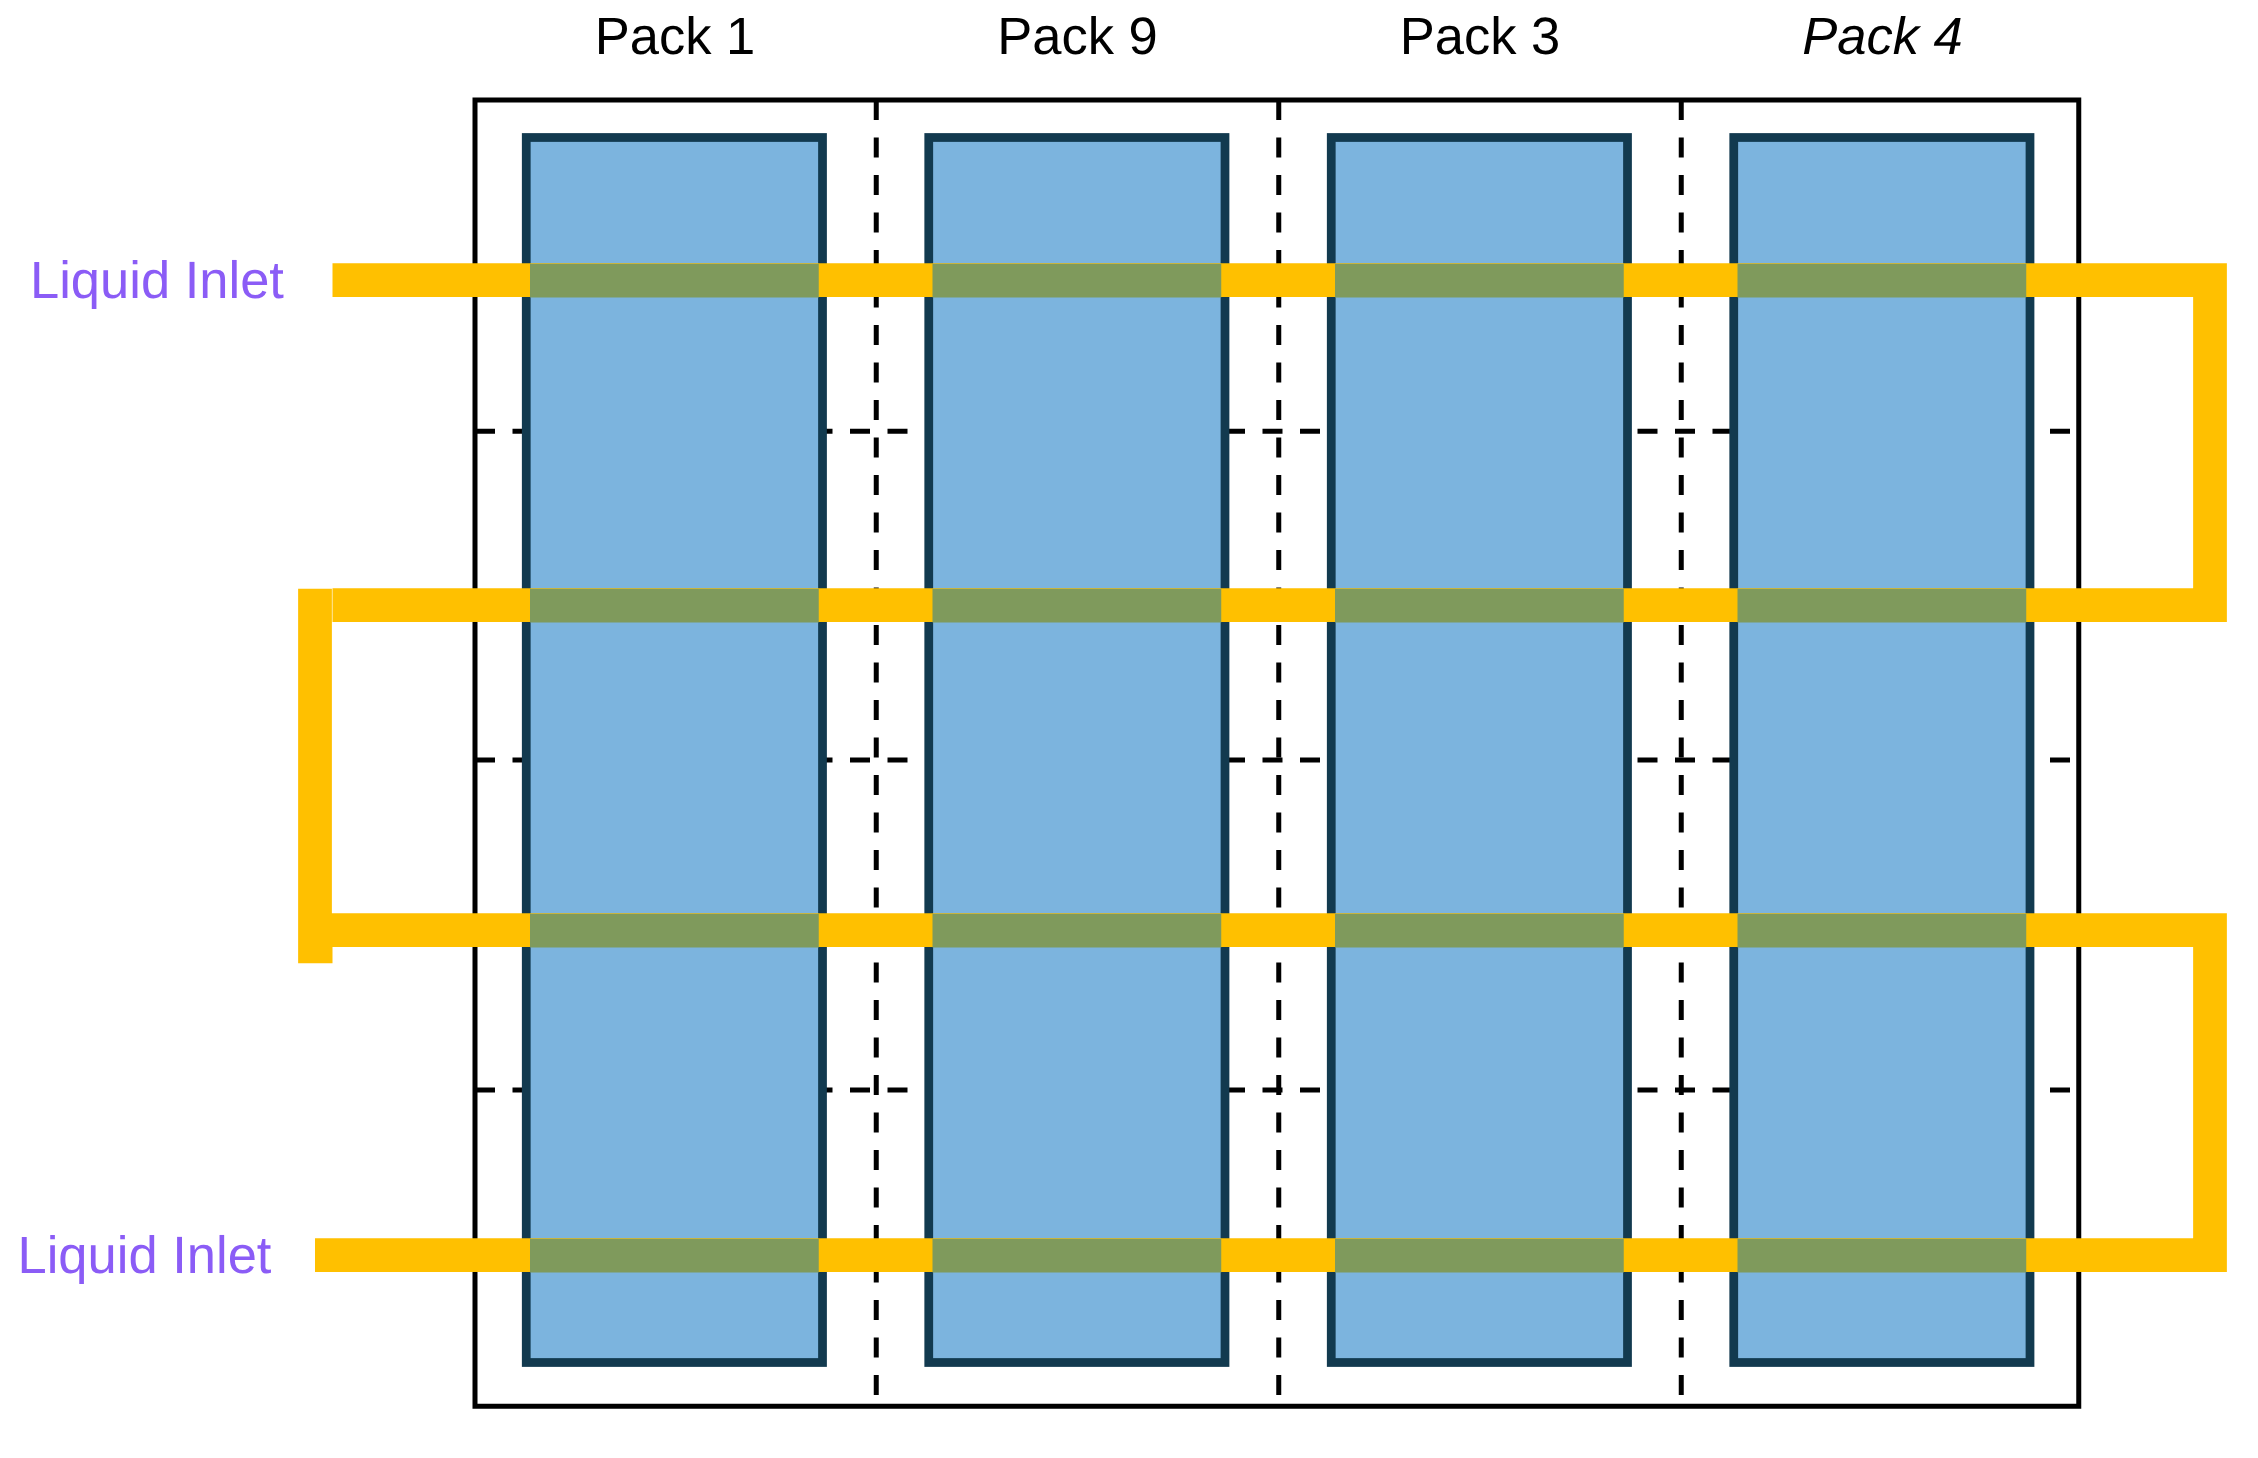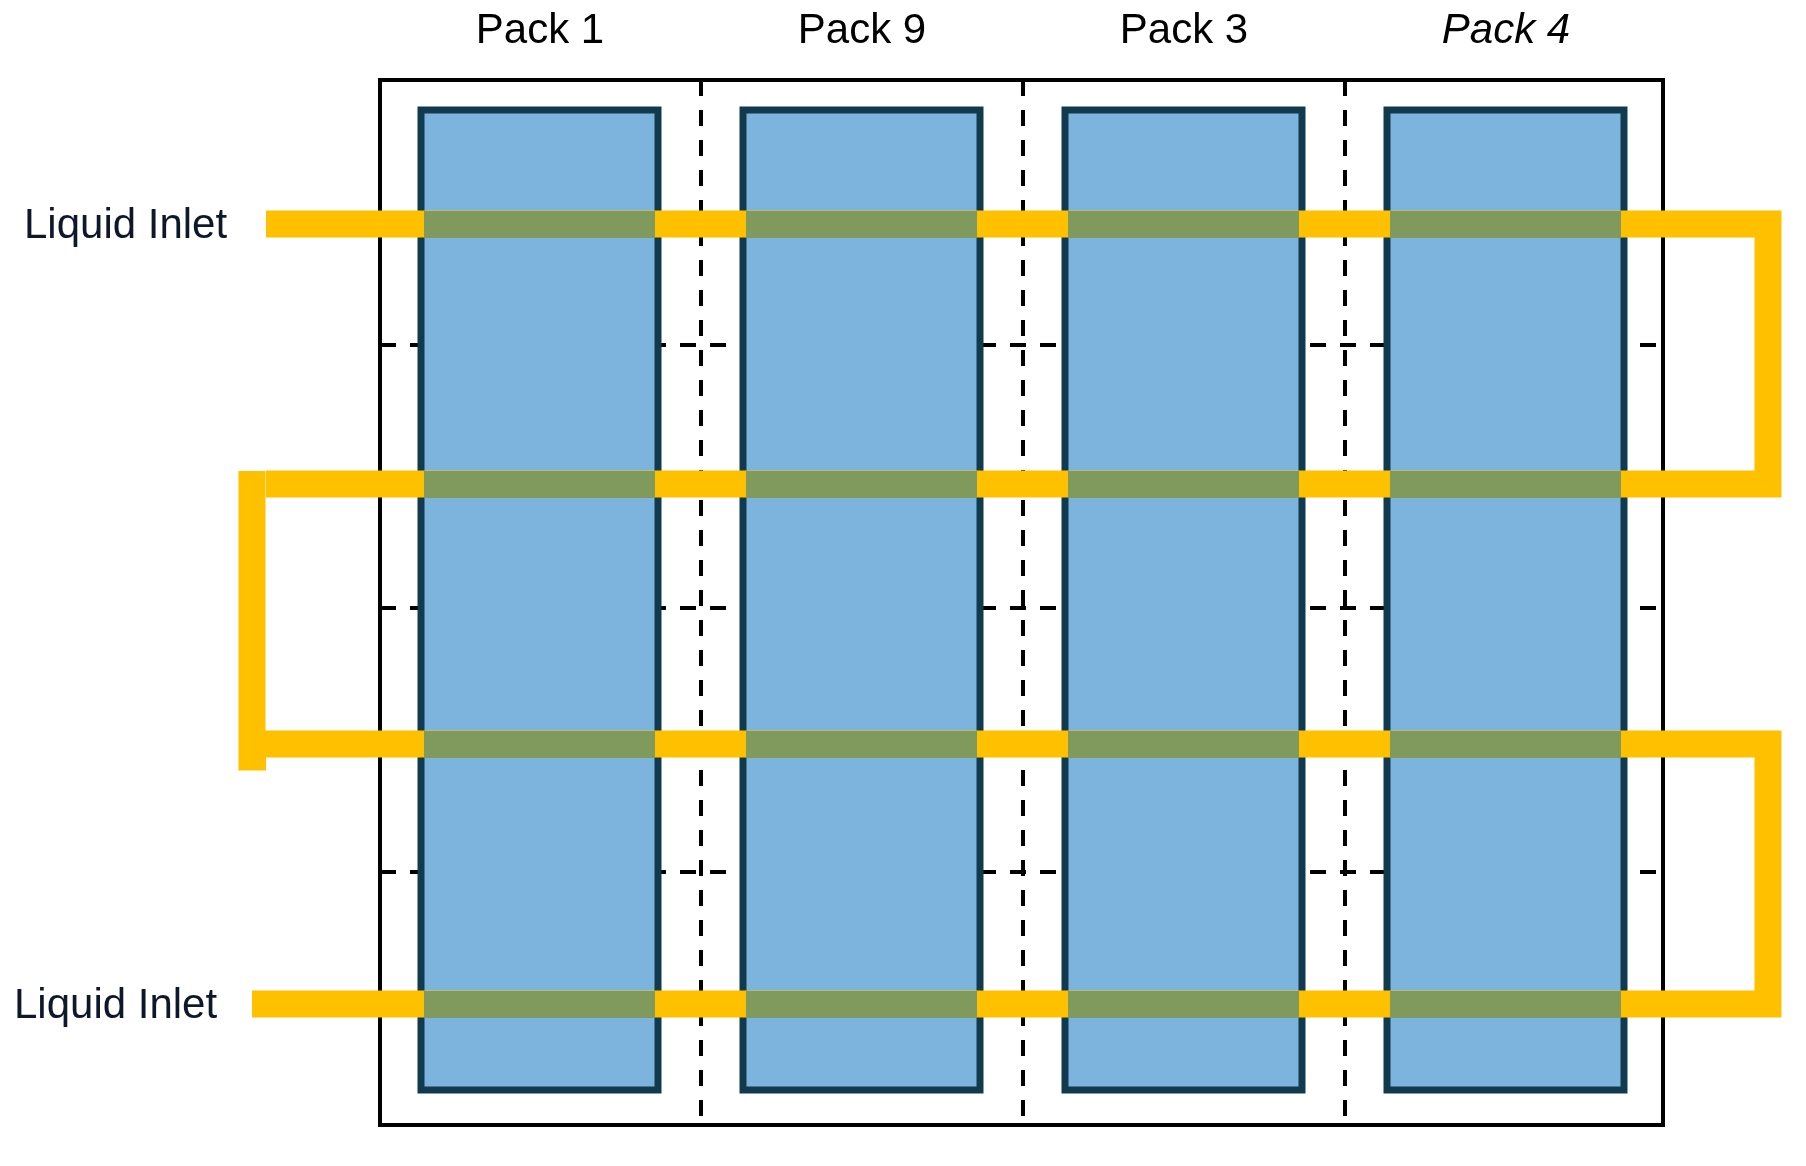--- a/index.html
+++ b/index.html
@@ -21,21 +21,21 @@
     position: absolute;
     font-size: 42px;
     color: #000000;
     white-space: nowrap;
     text-align: center;
     line-height: 1;
   }
   .port-label {
     position: absolute;
     font-size: 42px;
-    color: #0f172a;
+    color: #8b5cf6;
     white-space: nowrap;
     line-height: 1;
     text-align: right;
   }
   svg.diagram {
     position: absolute;
     left: 0;
     top: 0;
     width: 1806px;
     height: 1166px;

